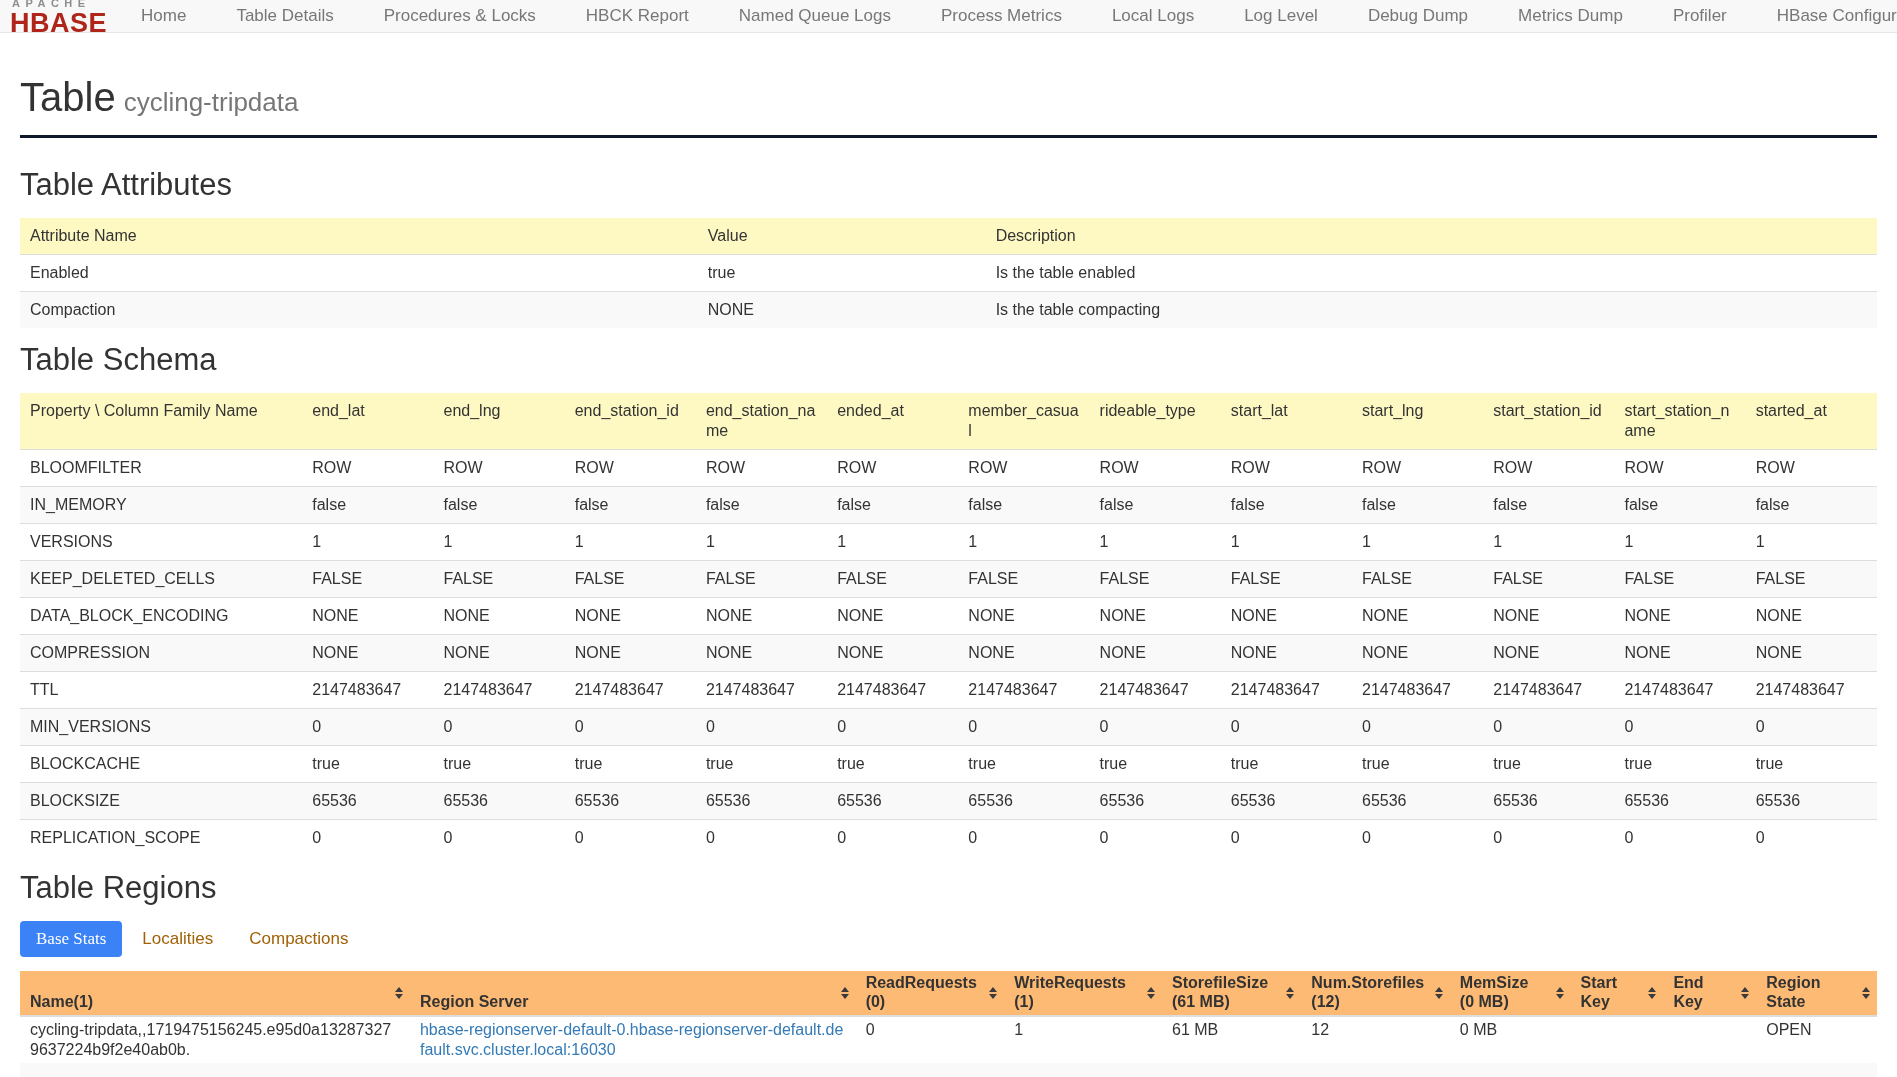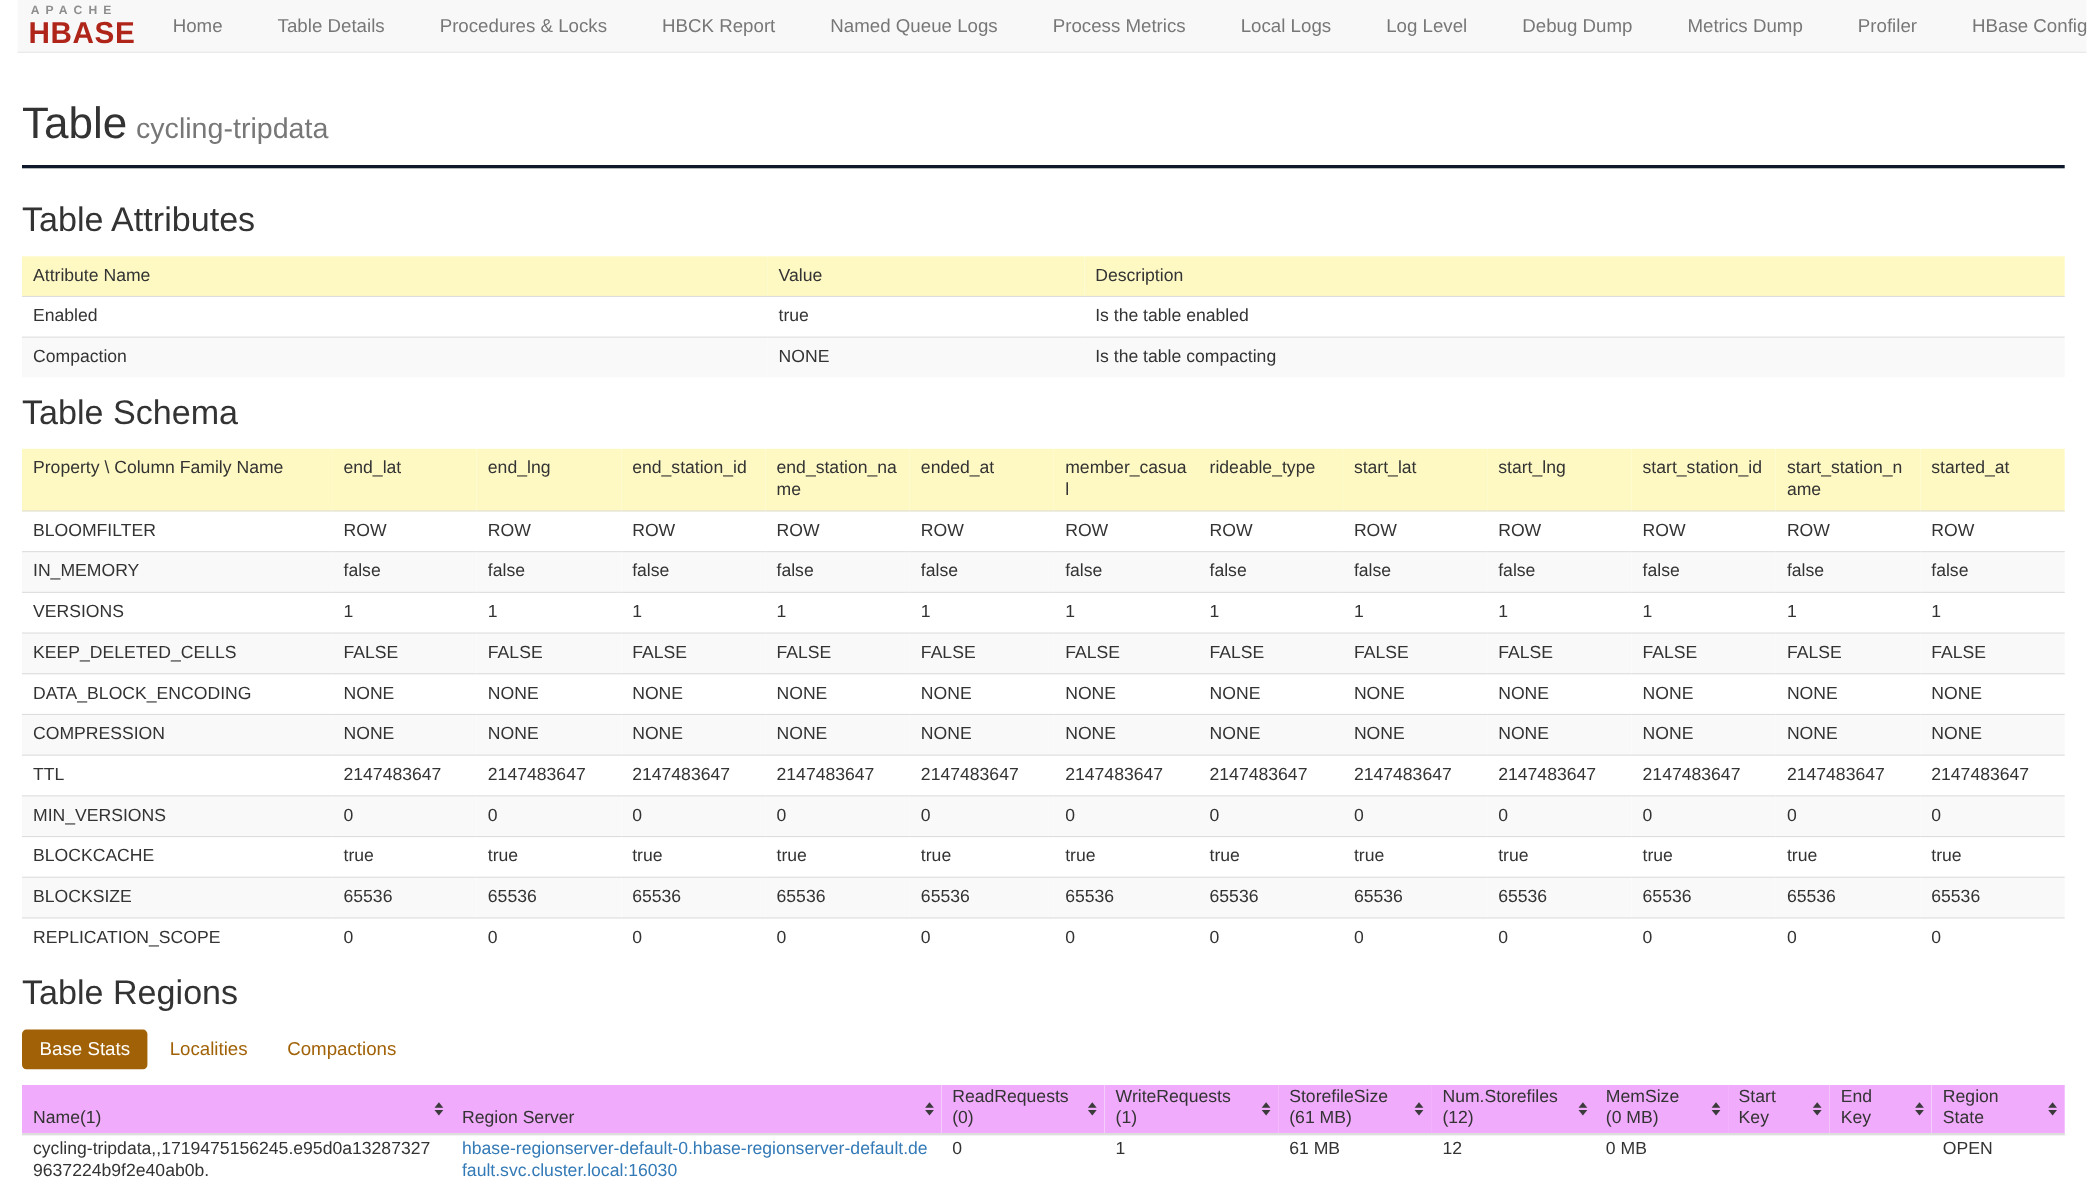--- a/index.html
+++ b/index.html
@@ -6,55 +6,54 @@
   html,body { margin:0; padding:0; }
   body {
     width:1897px; height:1077px; overflow:hidden;
     background:#fff; color:#333;
     font-family:"Liberation Sans", sans-serif;
     font-size:16px;
   }
   
   .navbar {
     display:flex; align-items:center;
-    height:48px; background:#f8f8f8; border-bottom:1px solid #e7e7e7;
+    height:33px; background:#f8f8f8; border-bottom:1px solid #e7e7e7;
     padding-left:10px;
-    margin-left:16px;
   }
   .brand { display:flex; flex-direction:column; line-height:1; margin-right:20px; cursor:pointer; padding-top:2px;}
   .brand-top { font-size:11px; font-weight:bold; letter-spacing:5.5px; color:#8e8e8e; margin-left:2px;}
   .brand-bottom { font-size:27px; font-weight:900; color:#b0251a; letter-spacing:0.5px; margin-top:1px; transform:scaleY(1.02);}
   .nav-links { display:flex; align-items:center;gap:22px; }
   .nav-link { color:#777; text-decoration:none; font-size:17px; padding:0 14px; cursor:pointer; white-space:nowrap; }
   
   .container { padding:0 20px; }
   .page-header { margin-top:42px; padding-bottom:16px; border-bottom:3px solid #0f172a; margin-bottom:30px; }
   .page-header h1 { margin:0; font-size:40px; font-weight:500; line-height:1.1; color:#333; }
   .page-header h1 .subtitle { font-size:26px; color:#777; font-weight:400; margin-left:8px; }
   h2.section { font-size:31px; font-weight:500; line-height:1.1; margin:15px 0 16px; color:#333; }
   
   table { width:100%; border-collapse:collapse; table-layout:fixed; }
   th, td { text-align:left; vertical-align:top; padding:8px 10px; font-size:16px; line-height:20px; border-top:1px solid #ddd; word-wrap:break-word; }
   tr.hdr th { background:#fef9c3; font-weight:normal; border-top:none; }
   tr.alt td { background:#f9f9f9; }
   
   table.regions th {
-    background:#f0abfc; font-weight:normal; border-top:none; border-bottom:2px solid #ddd;
+    background:#fdba74; font-weight:bold; border-top:none; border-bottom:2px solid #ddd;
     vertical-align:bottom; position:relative; padding:2px 24px 4px 10px; line-height:19px;
   }
   table.regions td { padding:3px 10px; border-top:none; }
   table.regions tr.filler td { height:30px; }
   .sort-icon { position:absolute; right:7px; top:50%; transform:translateY(-50%);
     display:flex; flex-direction:column; align-items:center; gap:2px; cursor:pointer; }
   .sort-icon .tri-up { width:0; height:0; border-left:4px solid transparent; border-right:4px solid transparent; border-bottom:5px solid #3a3a3a; }
   .sort-icon .tri-down { width:0; height:0; border-left:4px solid transparent; border-right:4px solid transparent; border-top:5px solid #3a3a3a; }
   
   .pills { display:flex; align-items:center; margin:12px 0 14px; }
   .pill { font-size:17px; line-height:20px; padding:8px 16px; border-radius:4px; color:#a16207; cursor:pointer; margin-right:4px; }
-  .pill.active { background:#a16207; color:#fff; }
+  .pill.active { background:#3b82f6; color:#fff;font-family:Liberation Serif, serif; }
   a.rs-link { color:#337ab7; text-decoration:none; cursor:pointer; word-break:break-all; }
   .break-all { word-break:break-all;margin-top:28px; }
 </style>
 </head>
 <body>
 
 <nav class="navbar">
   <div class="brand">
     <span class="brand-top">APACHE</span>
     <span class="brand-bottom">HBASE</span>

